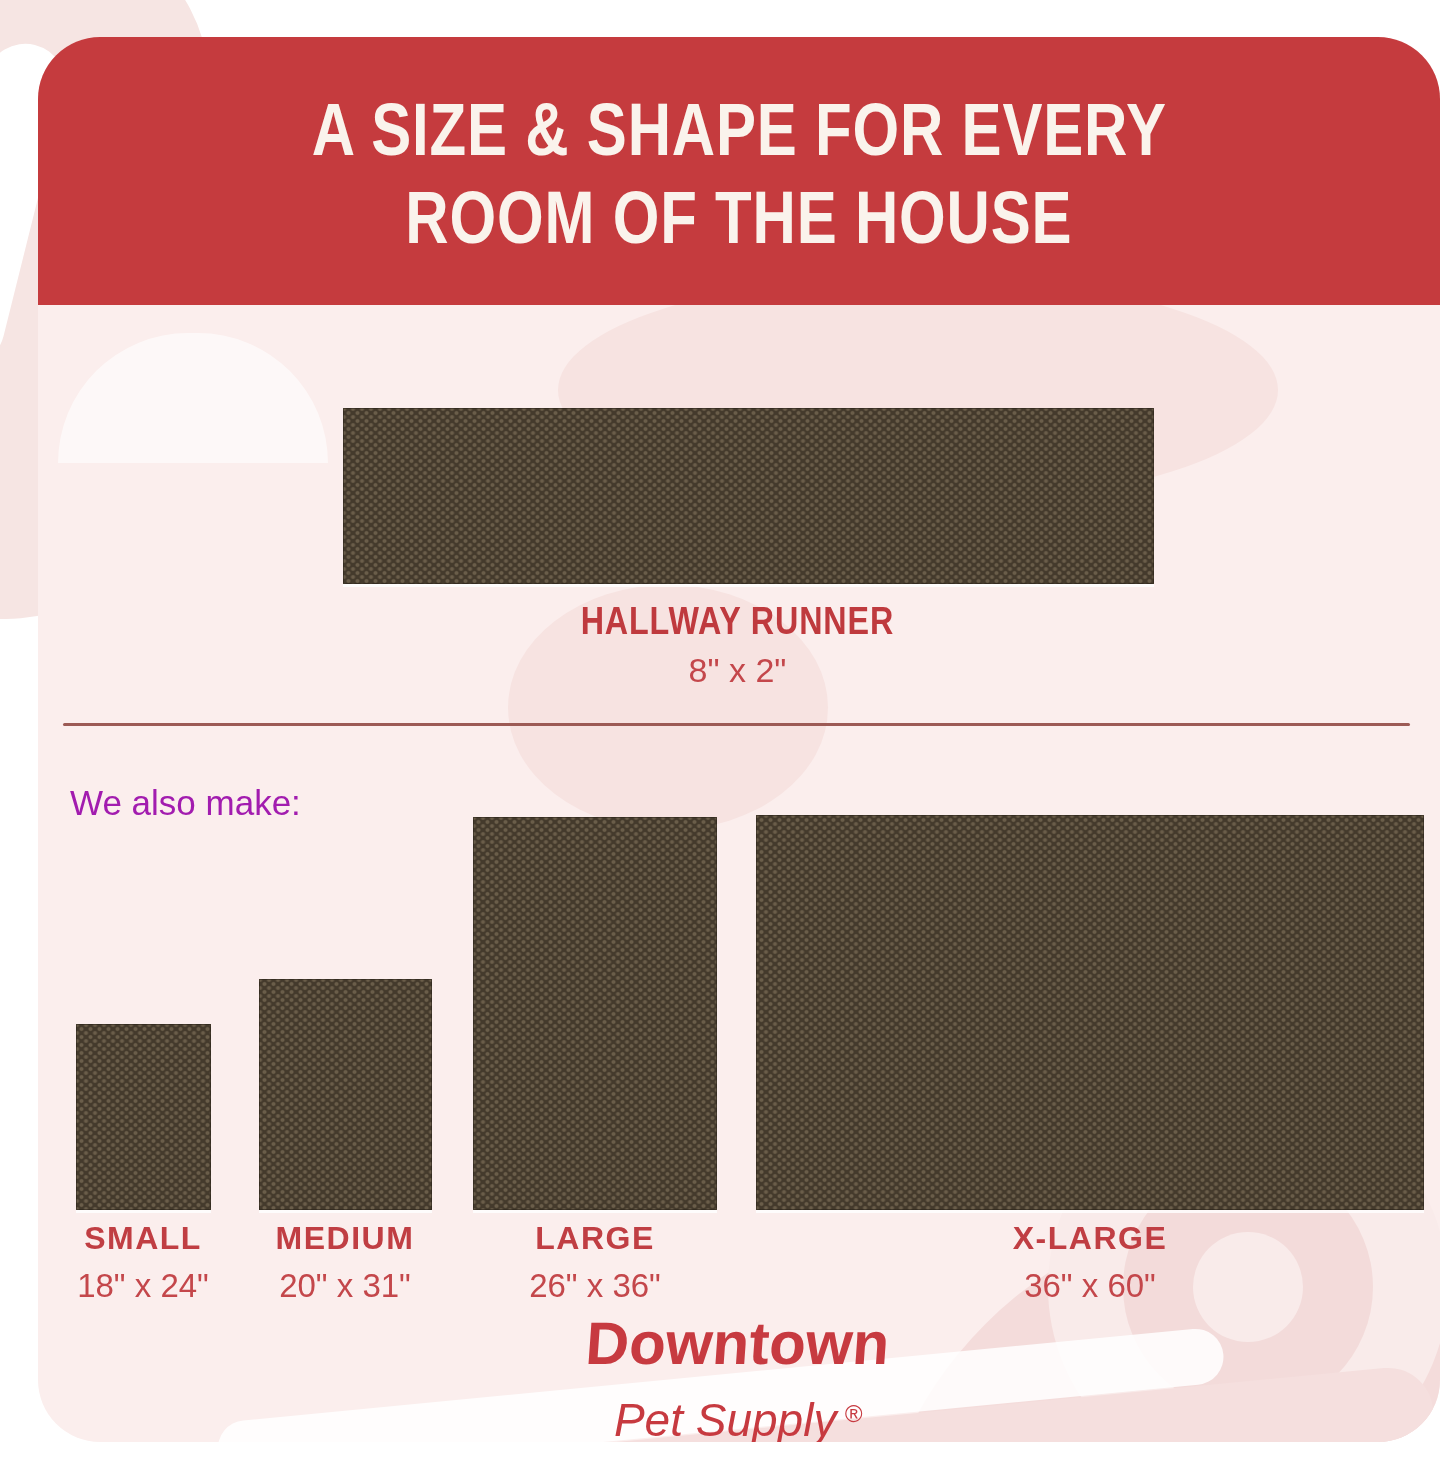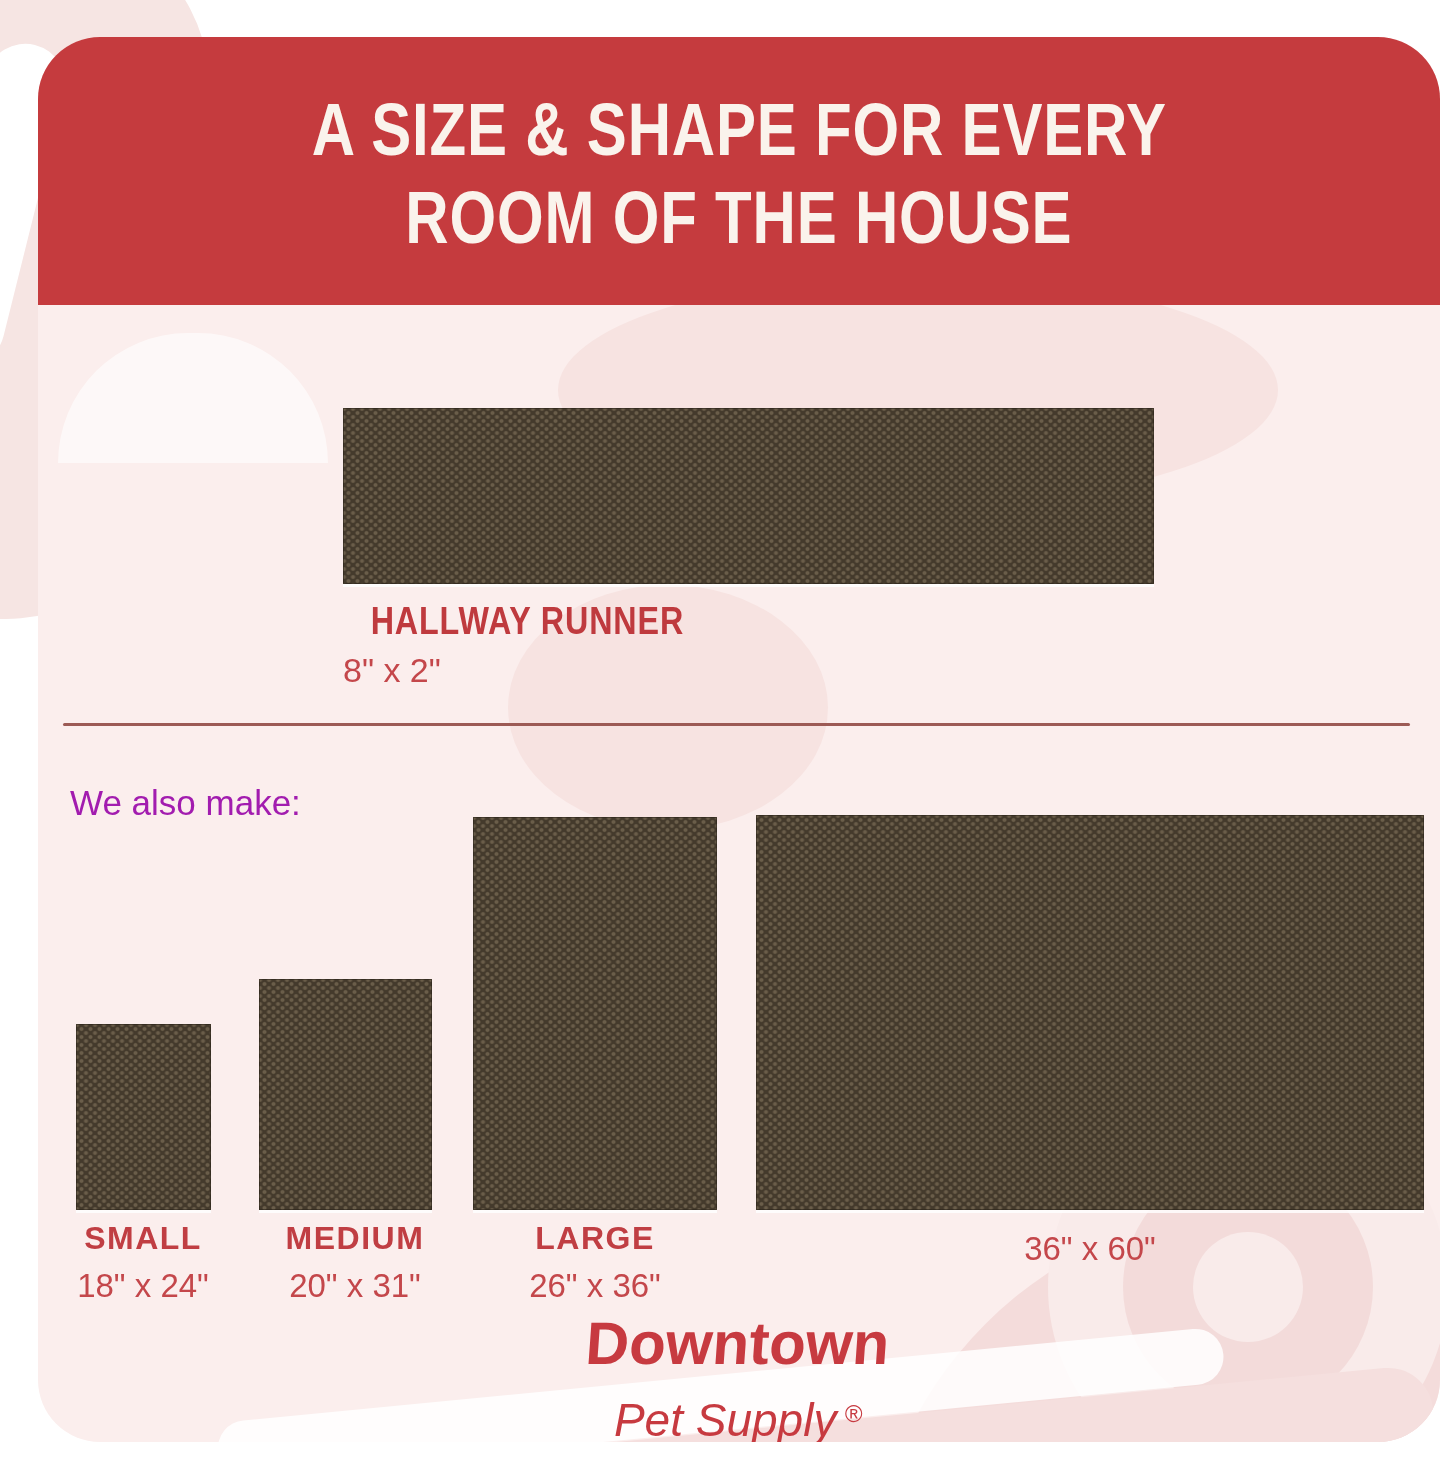--- a/index.html
+++ b/index.html
@@ -70,32 +70,32 @@
     box-sizing:border-box;
     box-shadow:0 3px 0 rgba(255,255,255,.8);
   }
   .mat-runner { left:305px; top:371px; width:811px; height:176px; }
   .mat-small  { left:38px;  top:987px; width:135px; height:186px; }
   .mat-medium { left:221px; top:942px; width:173px; height:231px; }
   .mat-large  { left:435px; top:780px; width:244px; height:393px; }
   .mat-xlarge { left:718px; top:778px; width:668px; height:395px; }
 
   
-  .runner-label { position:absolute; left:305px; top:563px; width:811px; }
+  .runner-label { position:absolute; left:294px; top:563px; width:811px; text-align:center; }
   .cond-name {
     display:inline-block; transform:scaleX(0.85); transform-origin:50% 50%;
     font-size:38px; font-weight:700; letter-spacing:1px; color:#bf3a3e; white-space:nowrap;
   }
   .size-text { font-size:34px; color:#c4474b; margin-top:8px; }
 
   .mat-label { position:absolute; top:1183px; width:360px; text-align:center; }
   .mat-label .name { font-size:32px; font-weight:700; letter-spacing:1.5px; color:#c03e43; }
   .mat-label .size { font-size:33px; color:#c4474b; margin-top:10px; }
   .lbl-small  { left:-75px; }
-  .lbl-medium { left:137px; }
+  .lbl-medium { left:127px; }
   .lbl-large  { left:377px;text-align:center; }
   .lbl-xlarge { left:872px; }
 
   .divider { position:absolute; left:25px; top:686px; width:1347px; height:3px;
     background:#9c5a55; border-radius:2px; }
 
   .intro-text { position:absolute; left:32px; top:746px; font-size:35px; color:#a21caf; }
 
   
   .logo { position:absolute; left:400px; top:1276px; width:600px; text-align:center; color:#c73a40; }
@@ -151,20 +151,21 @@
     </div>
     <div class="mat-label lbl-medium">
       <div class="name">MEDIUM</div>
       <div class="size">20" x 31"</div>
     </div>
     <div class="mat-label lbl-large">
       <div class="name">LARGE</div>
       <div class="size">26" x 36"</div>
     </div>
     <div class="mat-label lbl-xlarge">
+      <div class="name">X-LARGE</div>
       <div class="size">36" x 60"</div>
     </div>
 
     <div class="logo">
       <div><span class="logo-brand">Downtown</span></div>
       <div class="logo-sub">
         <span>Pet Supply</span><span class="logo-reg">®</span>
       </div>
     </div>
 

